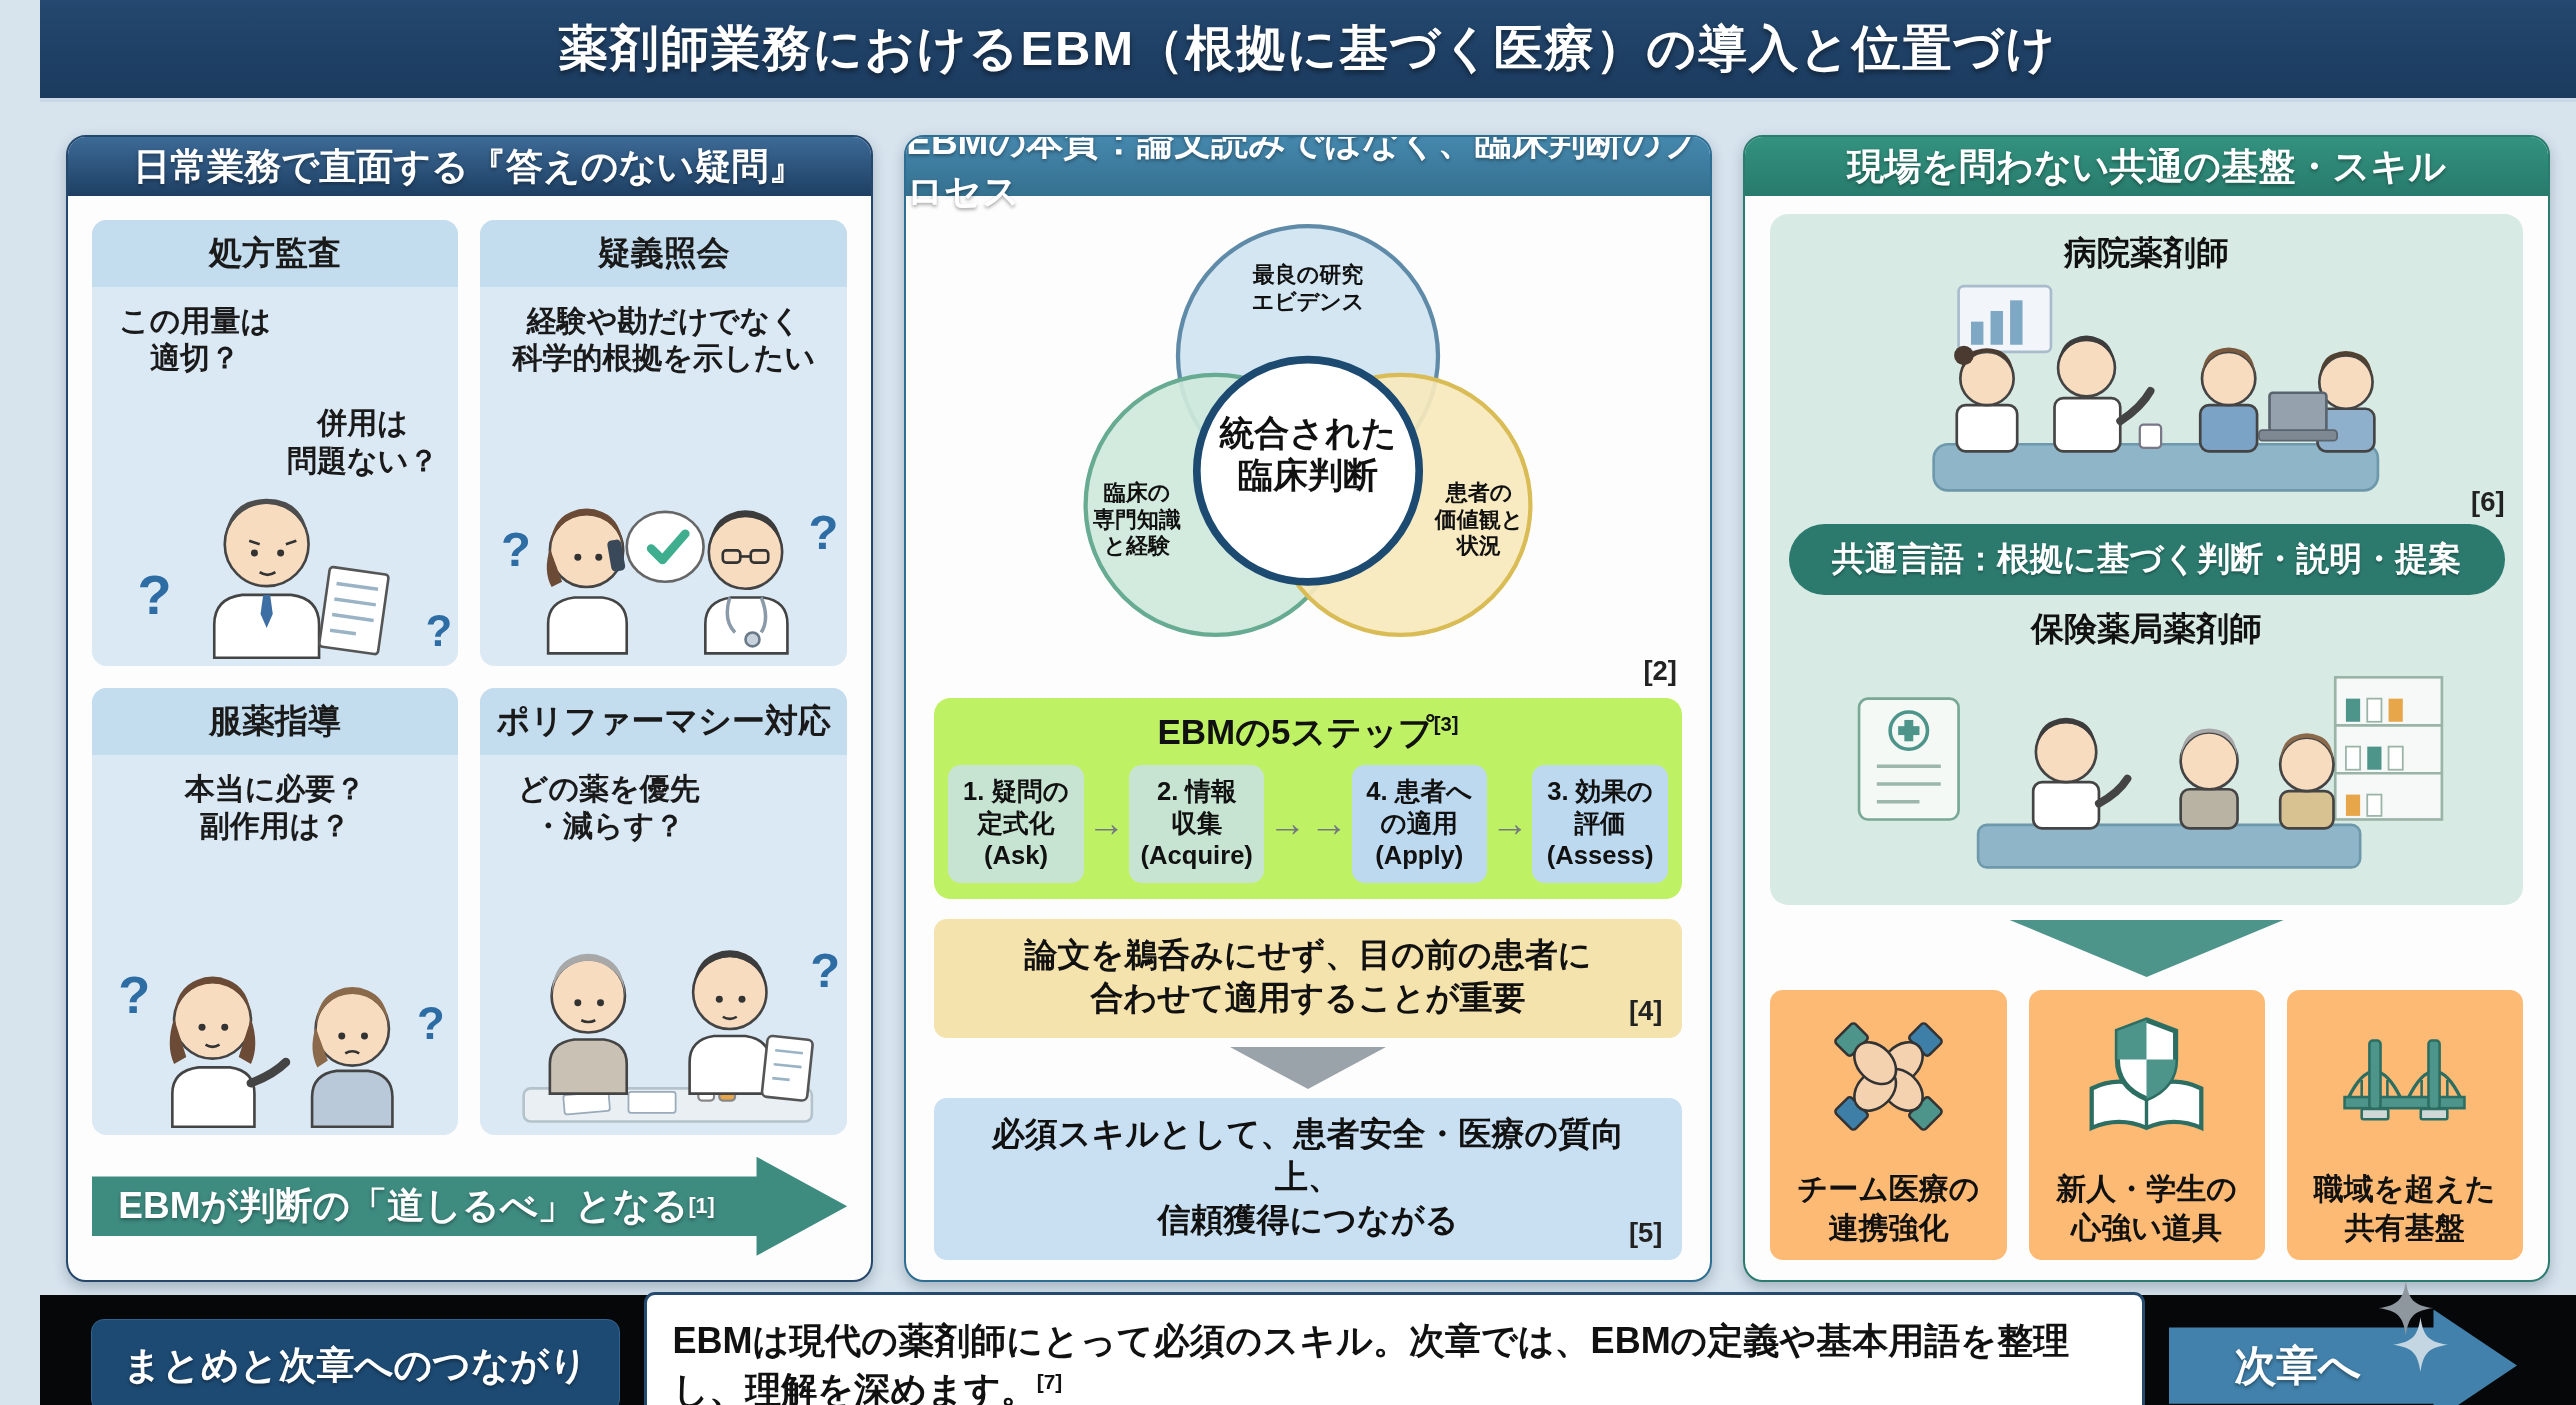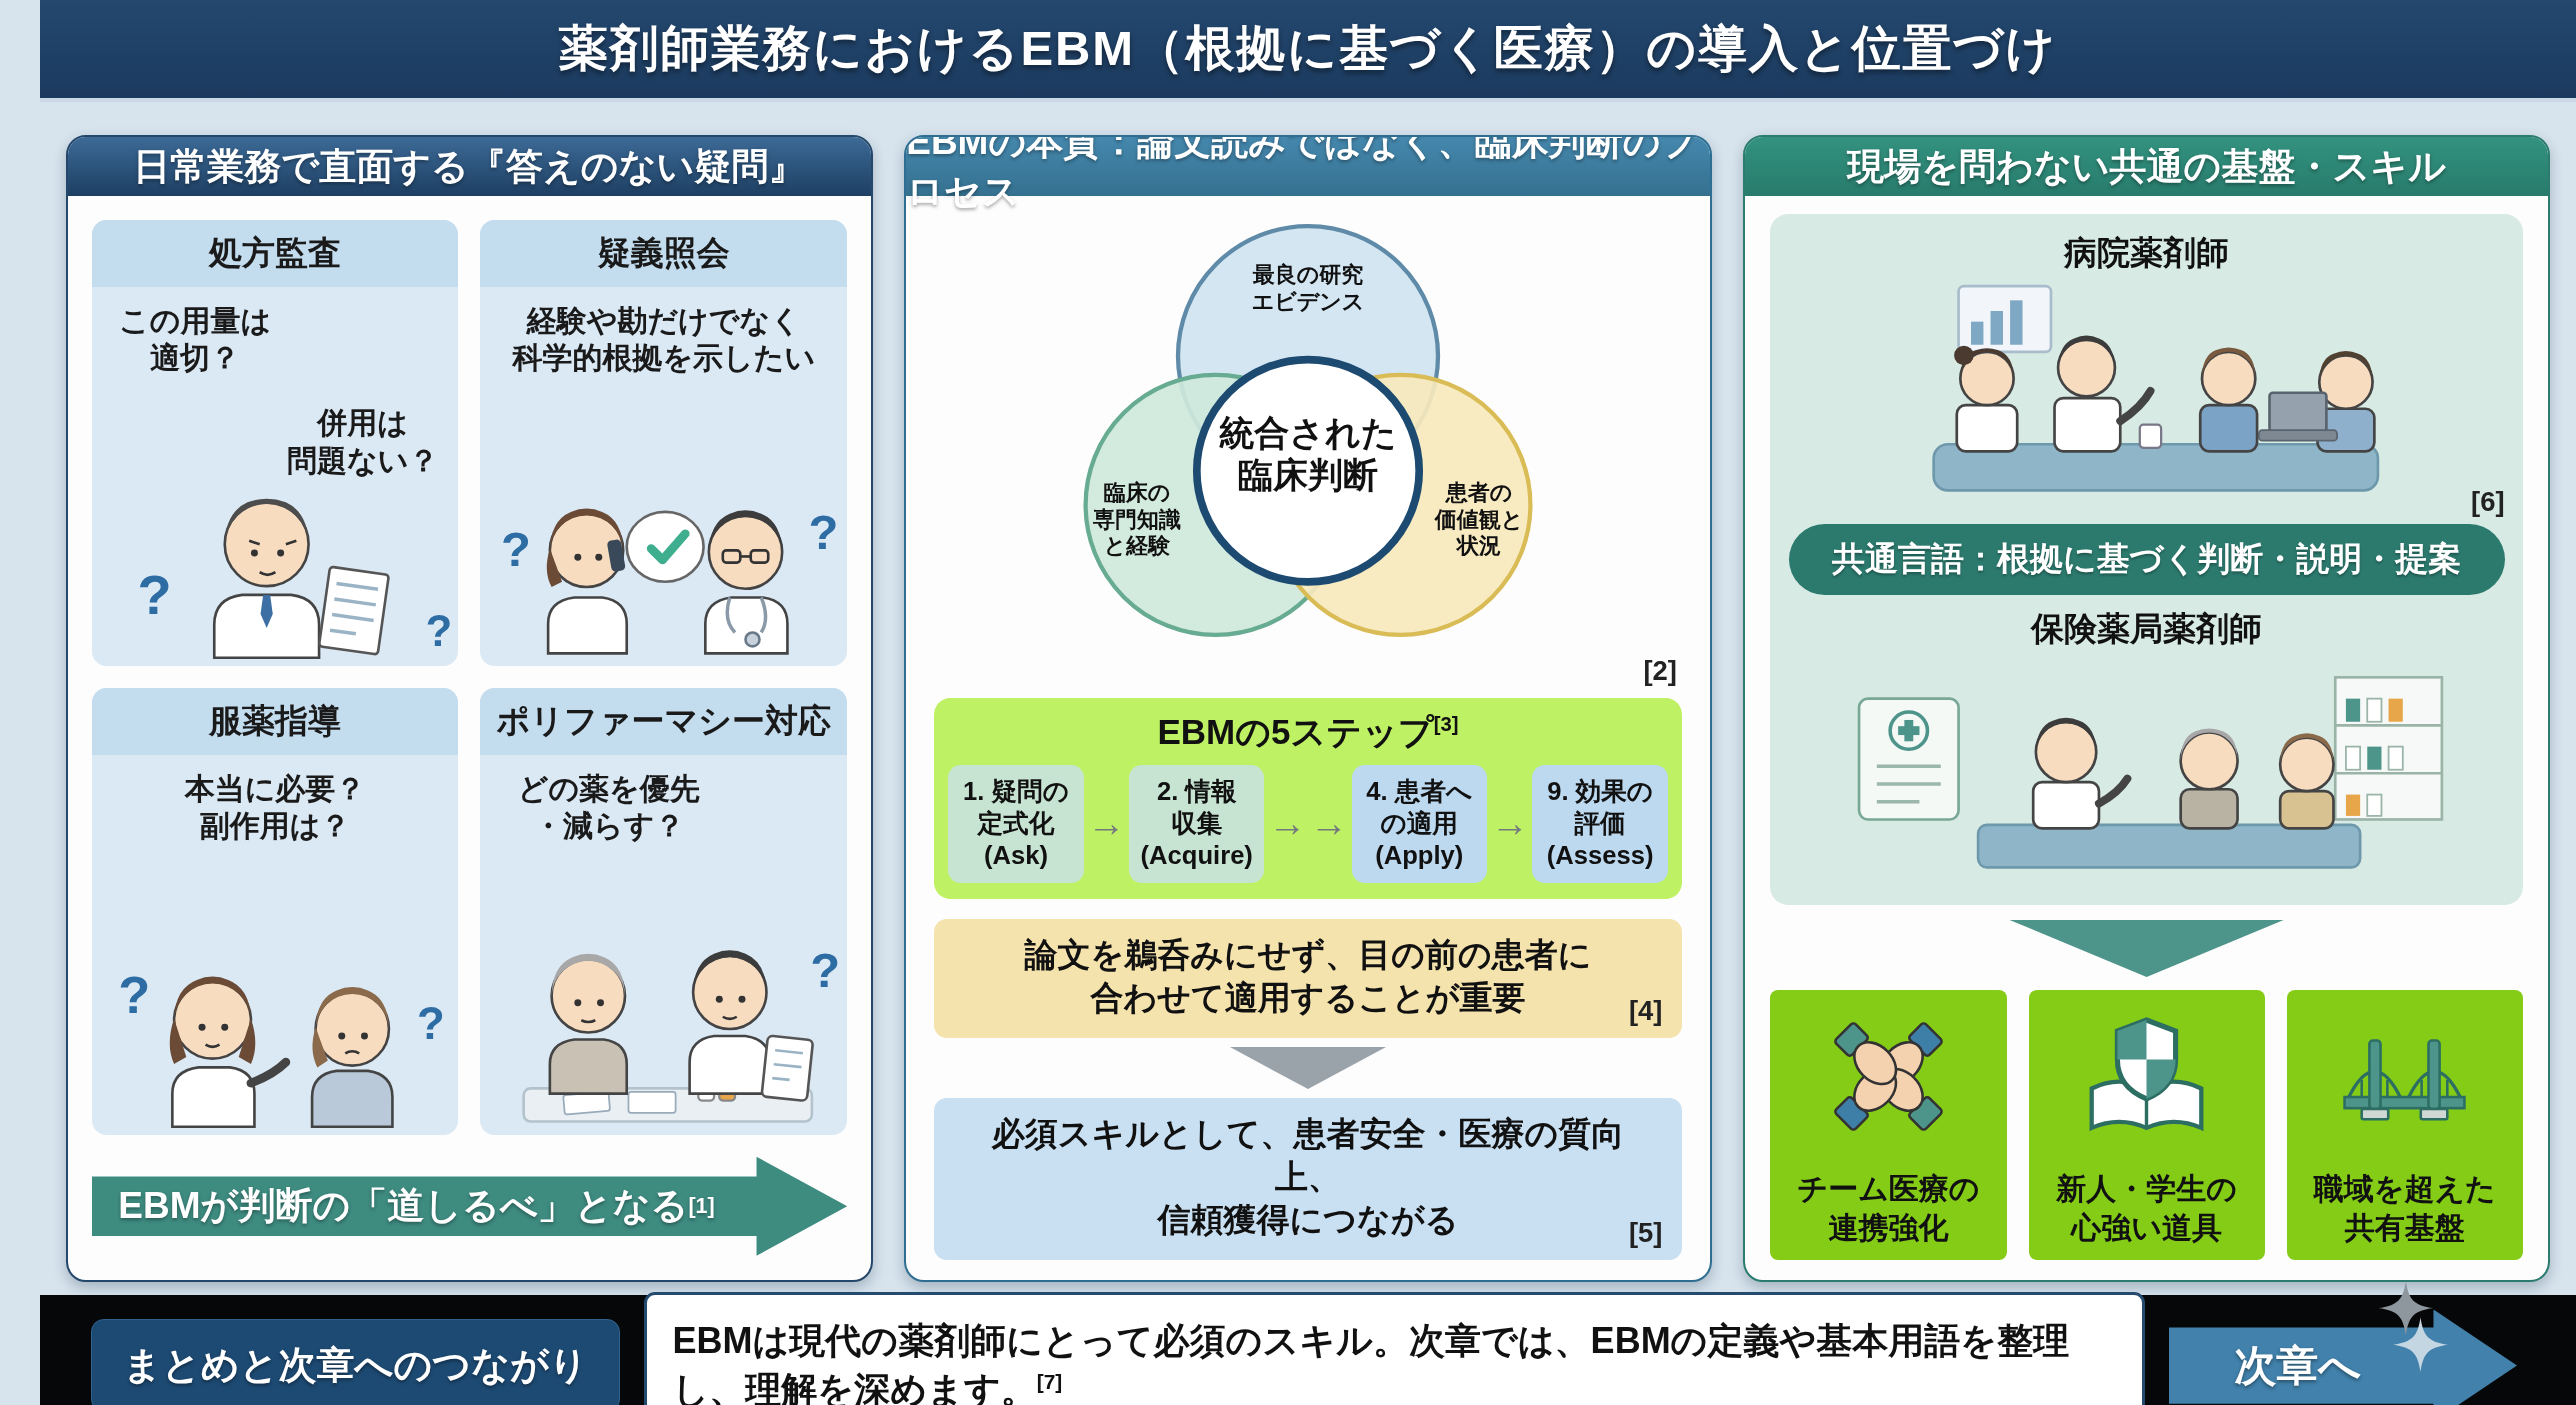--- a/index.html
+++ b/index.html
@@ -77,21 +77,21 @@
   .right-body { flex:1; display:flex; flex-direction:column; align-items:center; padding:18.3px 25.6px 20px 25.6px; }
   .mint-box { width:100%; background:#d7eae3; border-radius:18.3px; padding:12.8px 18.3px 18.3px 18.3px; display:flex; flex-direction:column; align-items:center; }
   .scene-label { font-size:33px; font-weight:bold; color:#111; margin:3.7px 0; }
   .scene { width:100%; height:231px; }
   .mint-cite { width:100%; text-align:right; margin-top:-24px; }
   .common-banner { width:100%; background:#2c7a6e; border-radius:40px; color:#fff; text-align:center;
     font-size:33px; font-weight:bold; padding:12.8px 9.1px; margin:5.5px 0 9.1px 0; text-shadow:0 1.8px 2.7px rgba(0,0,0,.3); }
   .big-down-arrow { width:274px; height:57px; background:#4d948a; margin:14.6px 0 12.8px 0;
     clip-path:polygon(0 0,100% 0,50% 100%); }
   .benefit-row { width:100%; display:flex; gap:22px; flex:1; }
-  .benefit-box { flex:1; background:#84cc16; border-radius:8px; padding:18.3px 7.3px 12.8px 7.3px;
+  .benefit-box { flex:1; background:#fdba74; border-radius:13px; padding:18.3px 7.3px 12.8px 7.3px;
     display:flex; flex-direction:column; align-items:center; justify-content:space-between; }
   .benefit-box svg { width:137px; height:137px; }
   .benefit-label { font-size:30px; font-weight:bold; color:#111; text-align:center; line-height:1.3; margin-top:9.1px; }
 
   
   .bottom-bar { height:142px; flex:0 0 142px; background:#060709; display:flex; align-items:center; gap:24px; padding:0 59px 0 51px; }
   .footer-label { background:#1d4a73; border:1.8px solid #33628d; border-radius:12.8px; color:#fff;
     font-size:38px; font-weight:bold; padding:20px 31px; white-space:nowrap; text-shadow:0 1.8px 3.7px rgba(0,0,0,.4); }
   .footer-summary { flex:1; background:#fff; border:3.7px solid #244a6e; border-radius:11px;
     font-size:36px; font-weight:bold; color:#111; padding:22px 25.6px; }
@@ -282,21 +282,21 @@
             <div class="step-arrow">→</div>
             <div class="step-box step-green ml">2. 情報
 収集
 (Acquire)</div>
             <div class="step-arrow">→</div>
             <div class="step-arrow">→</div>
             <div class="step-box step-blue ml">4. 患者へ
 の適用
 (Apply)</div>
             <div class="step-arrow">→</div>
-            <div class="step-box step-blue ml">9. 効果の
+            <div class="step-box step-blue ml">3. 効果の
 評価
 (Assess)</div>
           </div>
         </div>
 
         <div class="note note-yellow">
           <span class="ml">論文を鵜呑みにせず、目の前の患者に
 合わせて適用することが重要</span>
           <span class="cite">[4]</span>
         </div>

